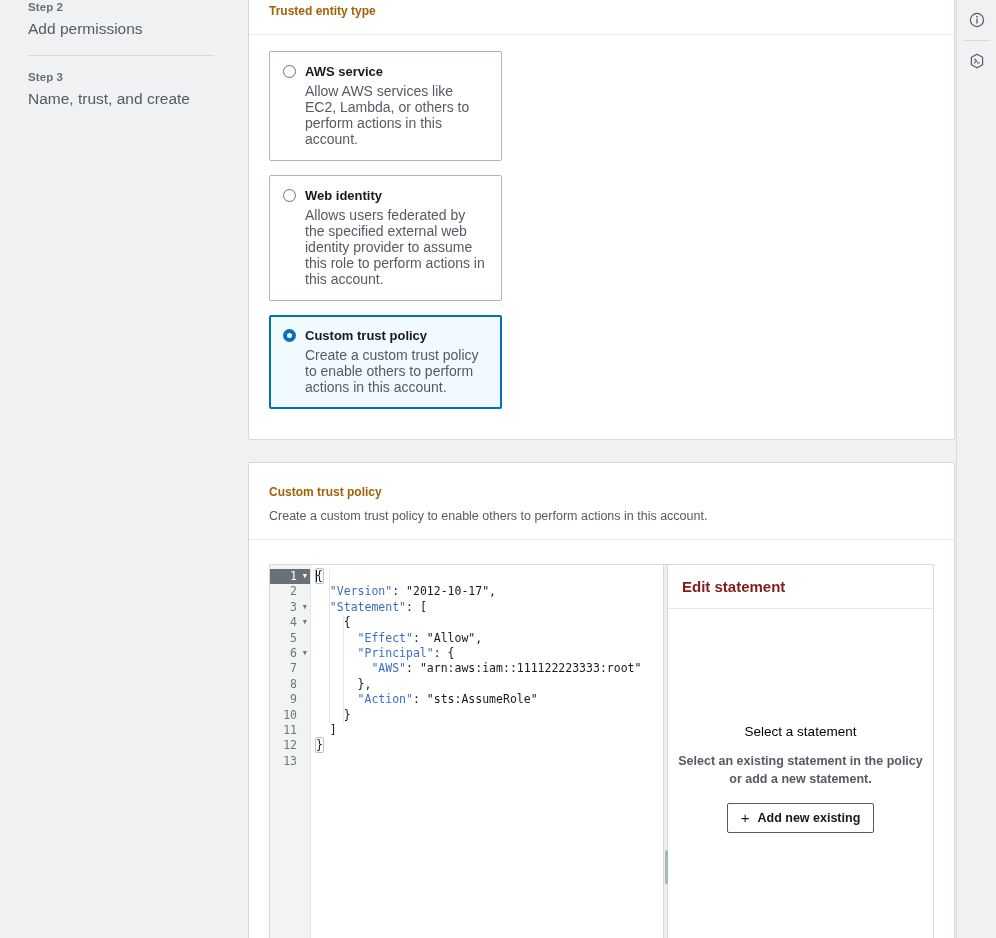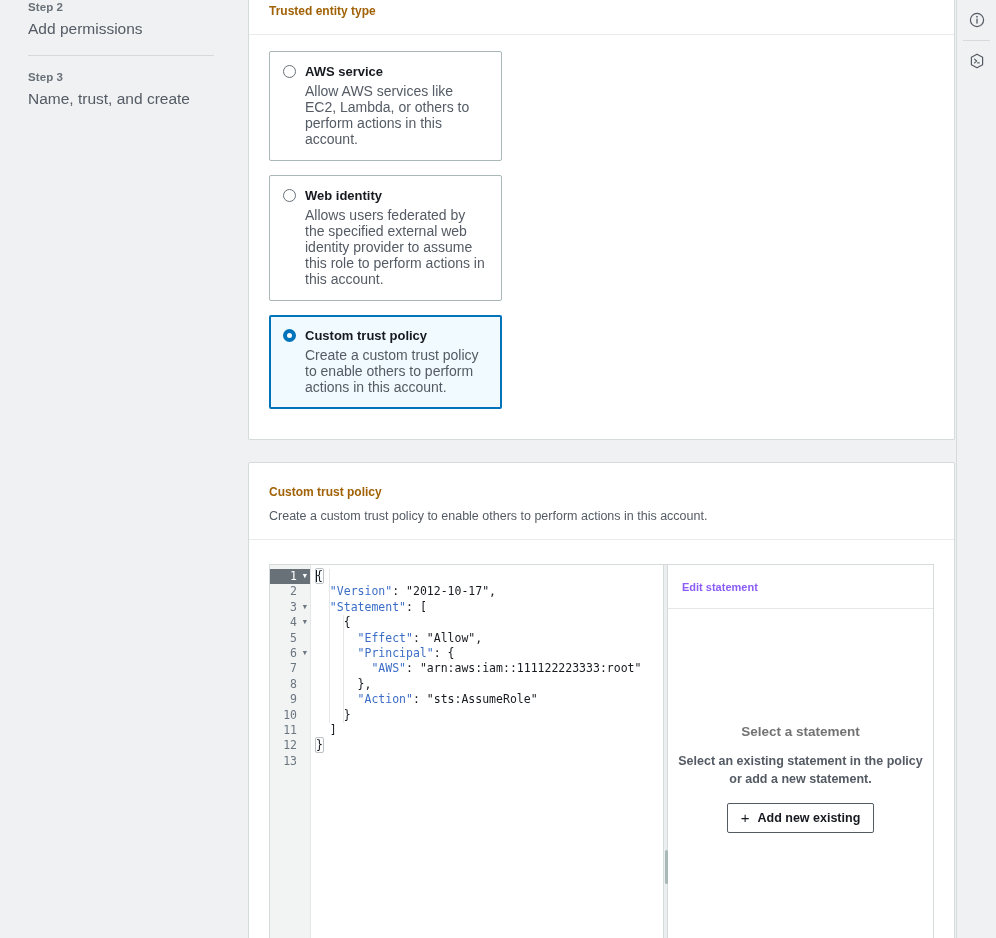--- a/index.html
+++ b/index.html
@@ -208,30 +208,30 @@
     left: 1px; top: 285px; width: 3px; height: 34px;
     background: #aab7b8; border-radius: 2px;
   }
 
   .editor-right { flex: 1; display: flex; flex-direction: column; background:#fff; }
   .es-header {
     height: 44px; flex: none;
     border-bottom: 1px solid #e4e6e7;
     display: flex; align-items: center;
     padding-left: 14px;
-    font-size: 11px; font-weight: 700; color: #8b5cf6;
+    font-size: 15px; font-weight: 700; color: #7f1d1d;
   }
   .es-body {
     flex: 1;
     display: flex; flex-direction: column;
     align-items: center; justify-content: flex-start;
     padding-top: 115px;
     text-align: center;
   }
-  .es-title { font-size: 13.5px; font-weight: 700; color: #737373; }
+  .es-title { font-size: 13.5px; font-weight: 400; color: #000000; }
   .es-sub {
     font-size: 12.5px; color: #545b64; line-height: 18px;
     margin-top: 13px; width: 250px; font-weight: bold;
   }
   .es-btn-wrap { margin-top: 15px; }
 </style>
 </head>
 <body>
 
 <div id="sidebar">

